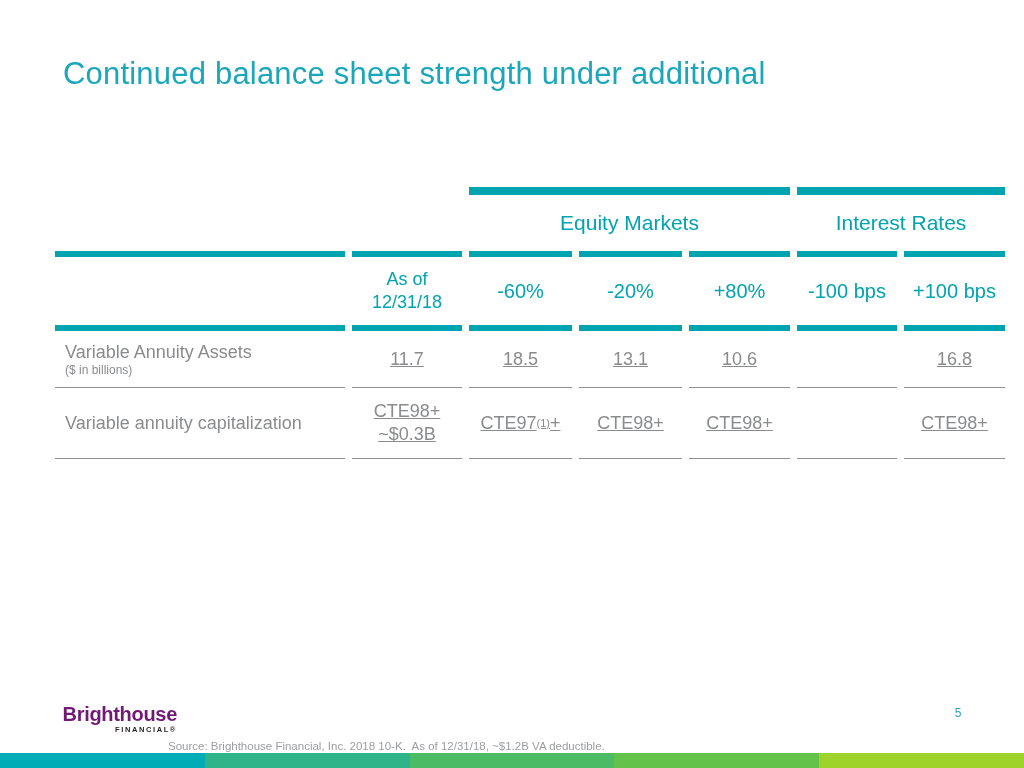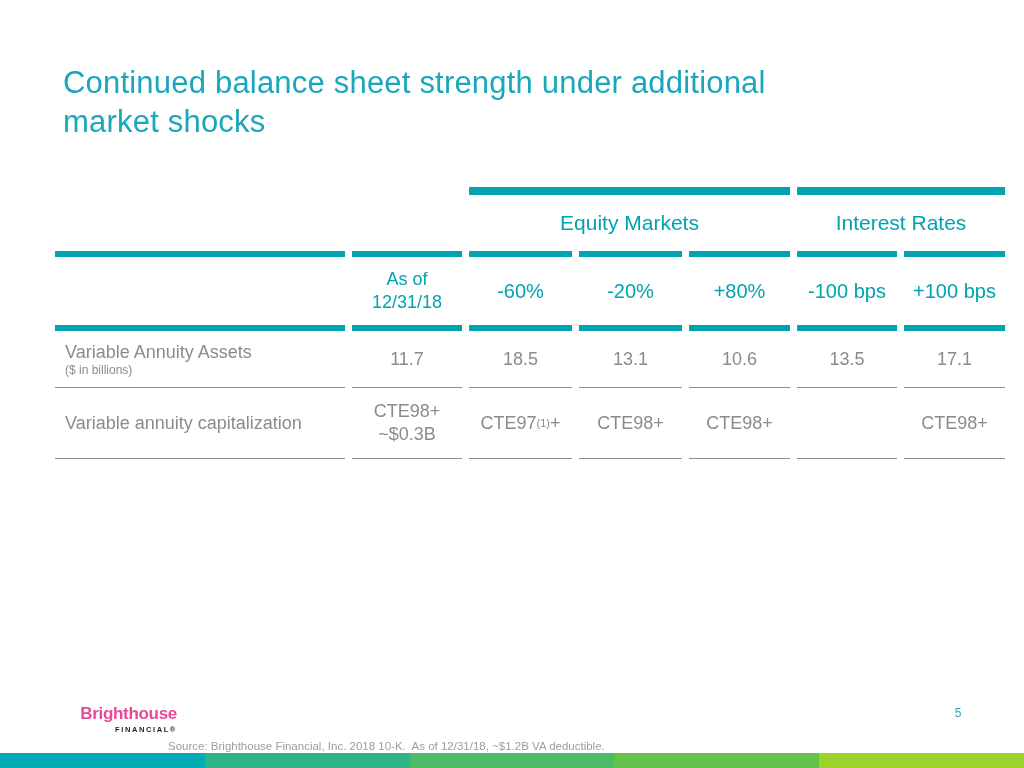--- a/index.html
+++ b/index.html
@@ -1,21 +1,21 @@
 <!DOCTYPE html>
 <html><head>
 <meta charset="utf-8">
 <style>
   * { margin:0; padding:0; box-sizing:border-box; }
   html,body { width:1024px; height:768px; overflow:hidden; background:#ffffff;
               font-family:"Liberation Sans", sans-serif; }
   .slide { position:relative; width:1024px; height:768px; background:#fff; }
 
   
-  .title { position:absolute; left:63px; top:63px; width:880px;
+  .title { position:absolute; left:63px; top:54px; width:880px;
            color:#1aa7bb; font-size:31px; line-height:39px; font-weight:400;
            letter-spacing:0.2px; }
 
   
   .shock-table { position:absolute; left:55px; top:187px;
     display:grid;
     grid-template-columns:290px 110px 103px 103px 101px 100px 101px;
     grid-template-rows:8px 56px 6px 68px 6px 56px 1px 70px 1px;
     column-gap:7px; }
 
@@ -28,31 +28,31 @@
   .bar { background:#00a4b0; }
   .hline { background:#8f8f8f; }
 
   .glabel { color:#00a4b0; font-size:21px; display:flex; align-items:center;
             justify-content:center; }
   .hdr { color:#00a4b0; font-size:20px; display:flex; align-items:center;
          justify-content:center; text-align:center; line-height:24px; }
   .hdr.two-line { font-size:18px; line-height:23px; flex-direction:column; }
 
   .cell { color:#8a8b8d; font-size:18px; display:flex; align-items:center;
-          justify-content:center; text-align:center; line-height:23px; }
+          justify-content:center; text-align:center; line-height:23px;text-decoration:underline; }
   .cell.two-line { flex-direction:column; }
   .rowlabel { color:#8a8b8d; display:flex; flex-direction:column;
               justify-content:center; align-items:flex-start; padding-left:10px; }
   .rowlabel .main { font-size:18px; line-height:22px; }
   .rowlabel .sub  { font-size:12px; line-height:15px; }
   sup.cite { font-size:11px; line-height:0; vertical-align:6px; }
 
   
   .logo { position:absolute; left:57px; top:703px; width:120px; text-align:right; }
-  .logo .primary { color:#ec4899; font-weight:bold; font-size:17px; line-height:22px;
+  .logo .primary { color:#701a75; font-weight:bold; font-size:20px; line-height:22px;
                    letter-spacing:-0.3px; }
   .logo .secondary { color:#231f20; font-size:7.5px; font-weight:bold;
                      letter-spacing:1.6px; line-height:9px; }
   .source-block { position:absolute; left:168px; top:708px; width:760px;
                   color:#9b9da0; font-size:11.5px; line-height:15.5px;
                   white-space:pre-wrap; }
   .page-num { position:absolute; left:948px; top:706px; width:20px; text-align:center;
               color:#2aa3c0; font-size:12px; }
 
   
@@ -60,21 +60,20 @@
                 display:flex; }
   .bottom-bar .seg { width:204.8px; height:15px; }
 </style>
 </head>
 <body>
 
 <div class="slide">
 
   <div class="title">
     <div>Continued balance sheet strength under additional</div>
-    <div>market shocks</div>
   </div>
 
   <div class="shock-table">
 
     <div class="bar r1 span-equity" style="background: rgb(0, 164, 176);"></div>
     <div class="bar r1 span-interest" style="background: rgb(0, 164, 176);"></div>
 
     <div class="glabel r2 span-interest">Interest Rates</div>
     <div class="glabel r2 span-equity">Equity Markets</div>
 
@@ -105,22 +104,21 @@
     <div class="bar r5 c7" style="background: rgb(0, 164, 176);"></div>
 
     <div class="rowlabel r6 c1">
       <span class="main">Variable Annuity Assets</span>
       <span class="sub">($ in billions)</span>
     </div>
     <div class="cell r6 c2">11.7</div>
     <div class="cell r6 c3">18.5</div>
     <div class="cell r6 c4">13.1</div>
     <div class="cell r6 c5">10.6</div>
-    <div class="cell r6 c6">13.5</div>
-    <div class="cell r6 c7">17.1</div>
+    <div class="cell r6 c7">16.8</div>
 
     <div class="hline r7 c1" style="background: rgb(143, 143, 143);"></div>
     <div class="hline r7 c2" style="background: rgb(143, 143, 143);"></div>
     <div class="hline r7 c3" style="background: rgb(143, 143, 143);"></div>
     <div class="hline r7 c4" style="background: rgb(143, 143, 143);"></div>
     <div class="hline r7 c5" style="background: rgb(143, 143, 143);"></div>
     <div class="hline r7 c6" style="background: rgb(143, 143, 143);"></div>
     <div class="hline r7 c7" style="background: rgb(143, 143, 143);"></div>
 
     <div class="rowlabel r8 c1">

